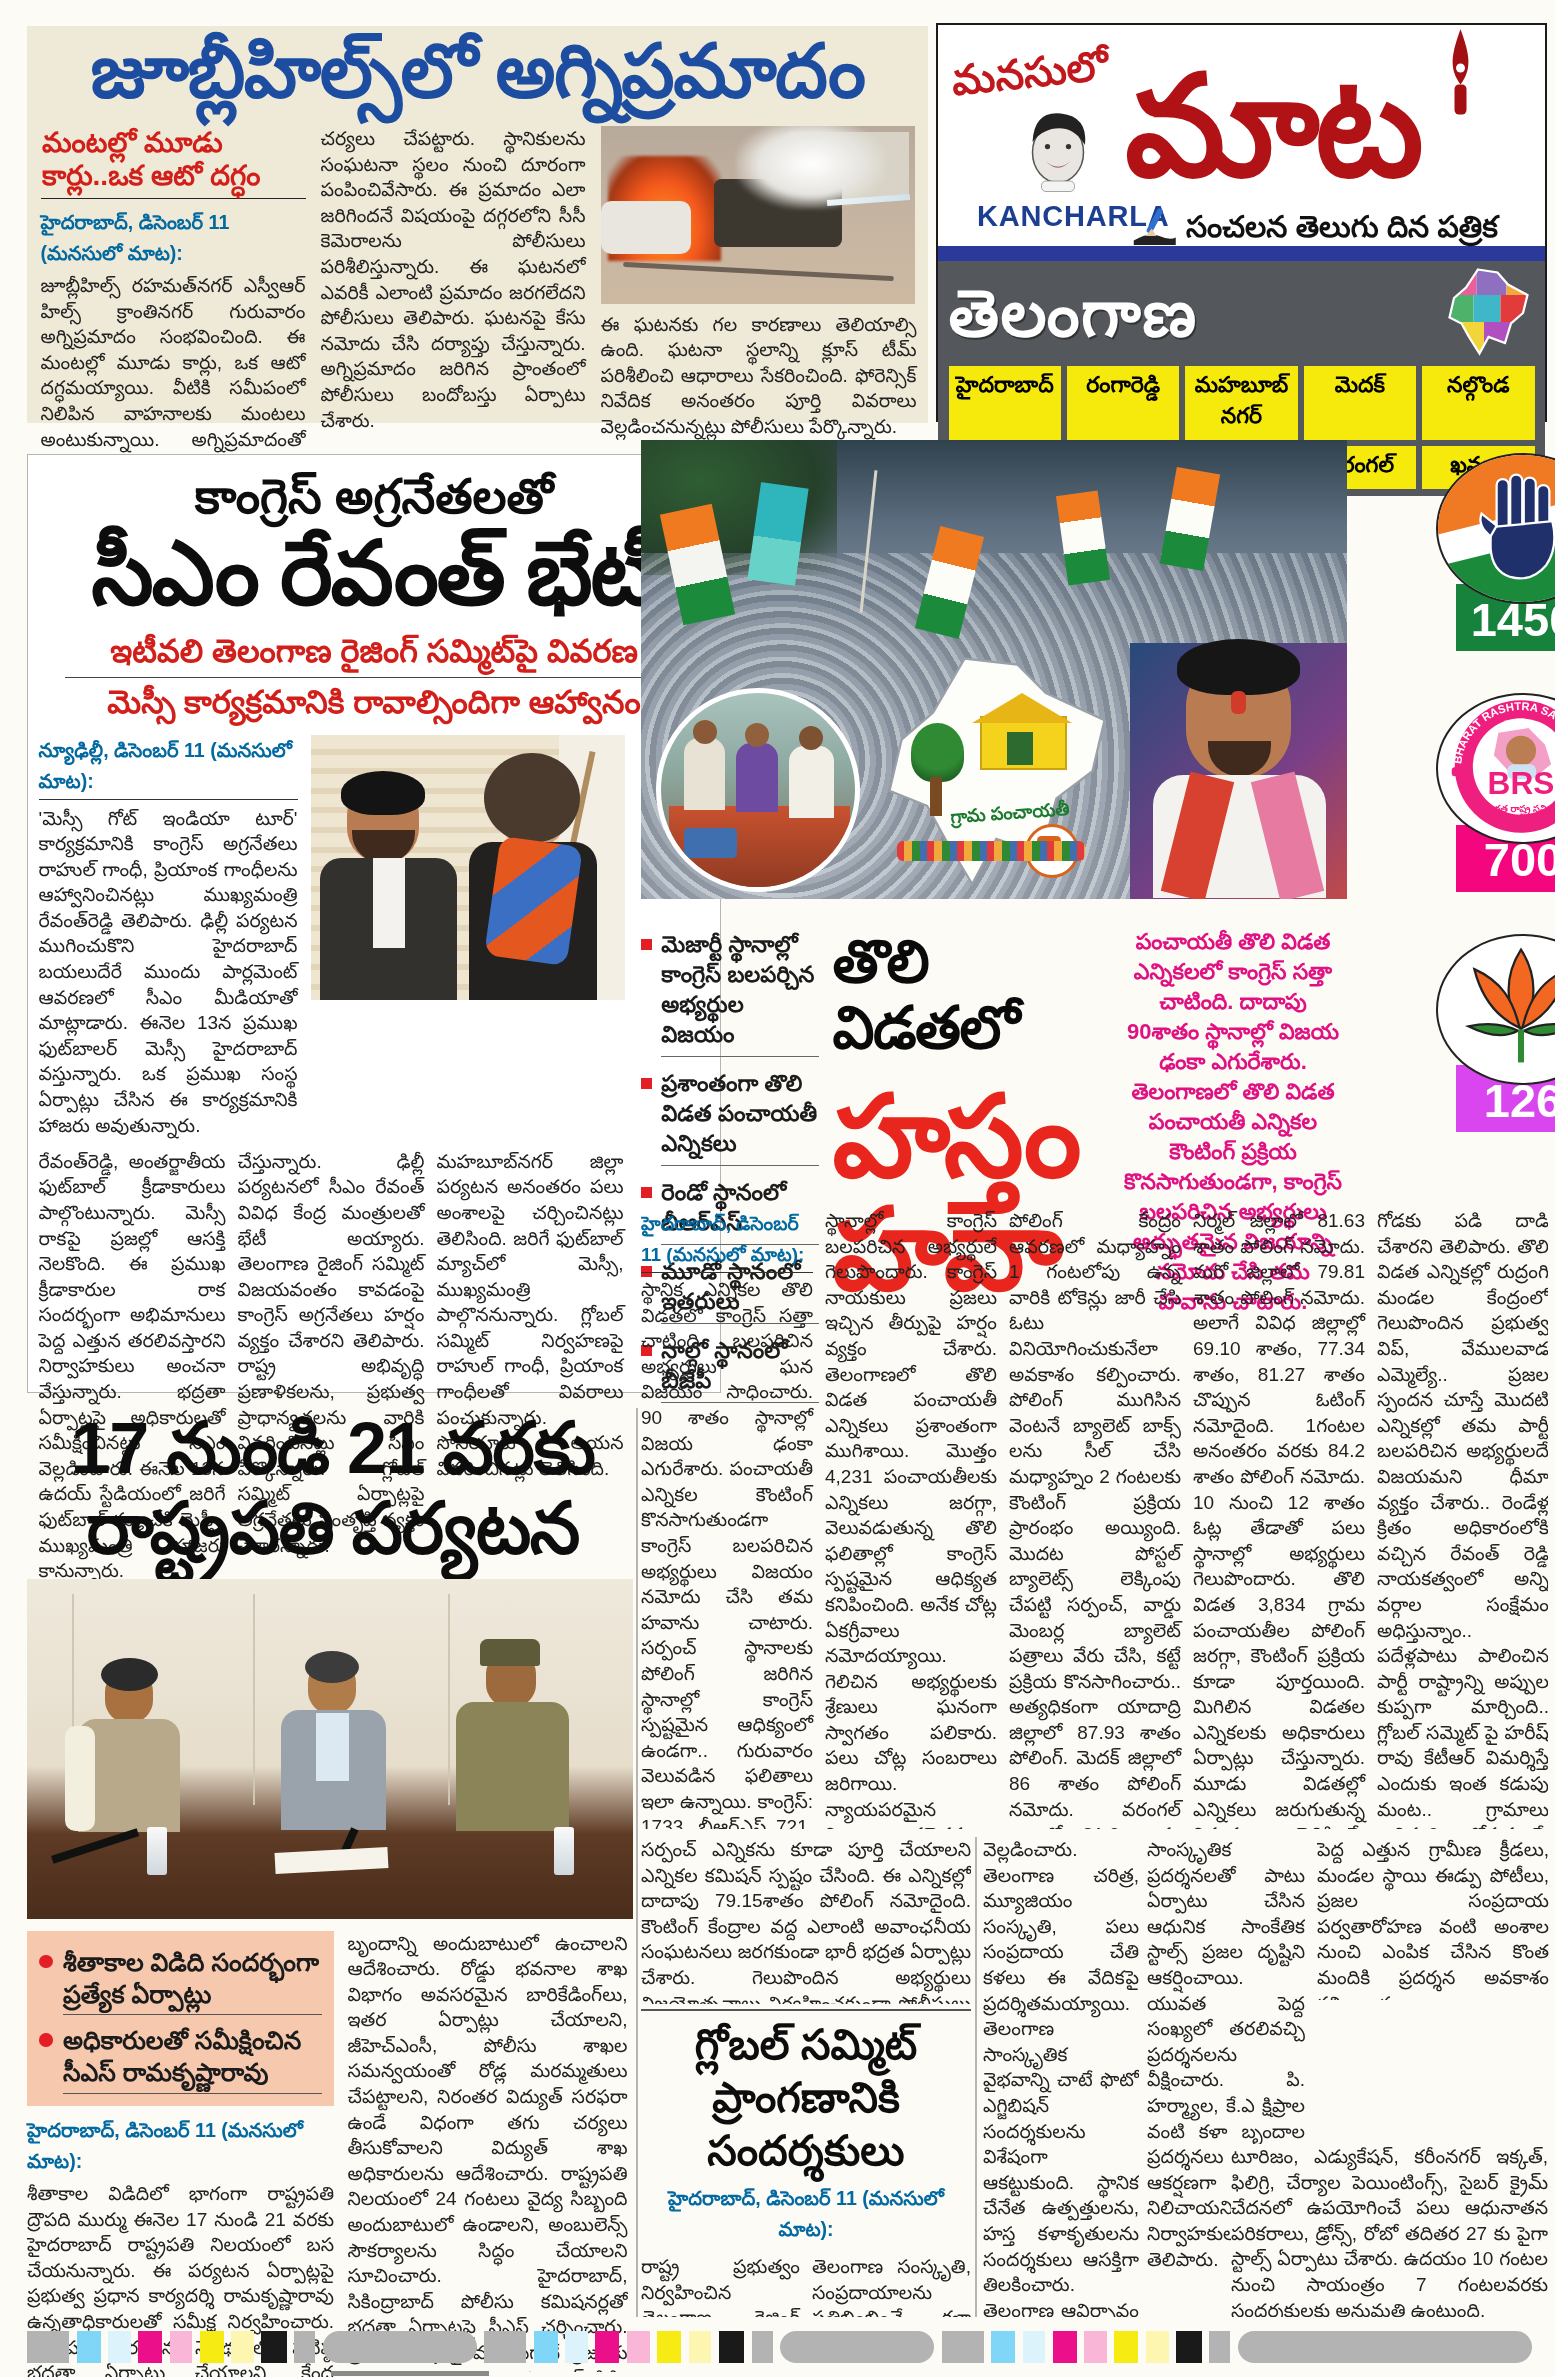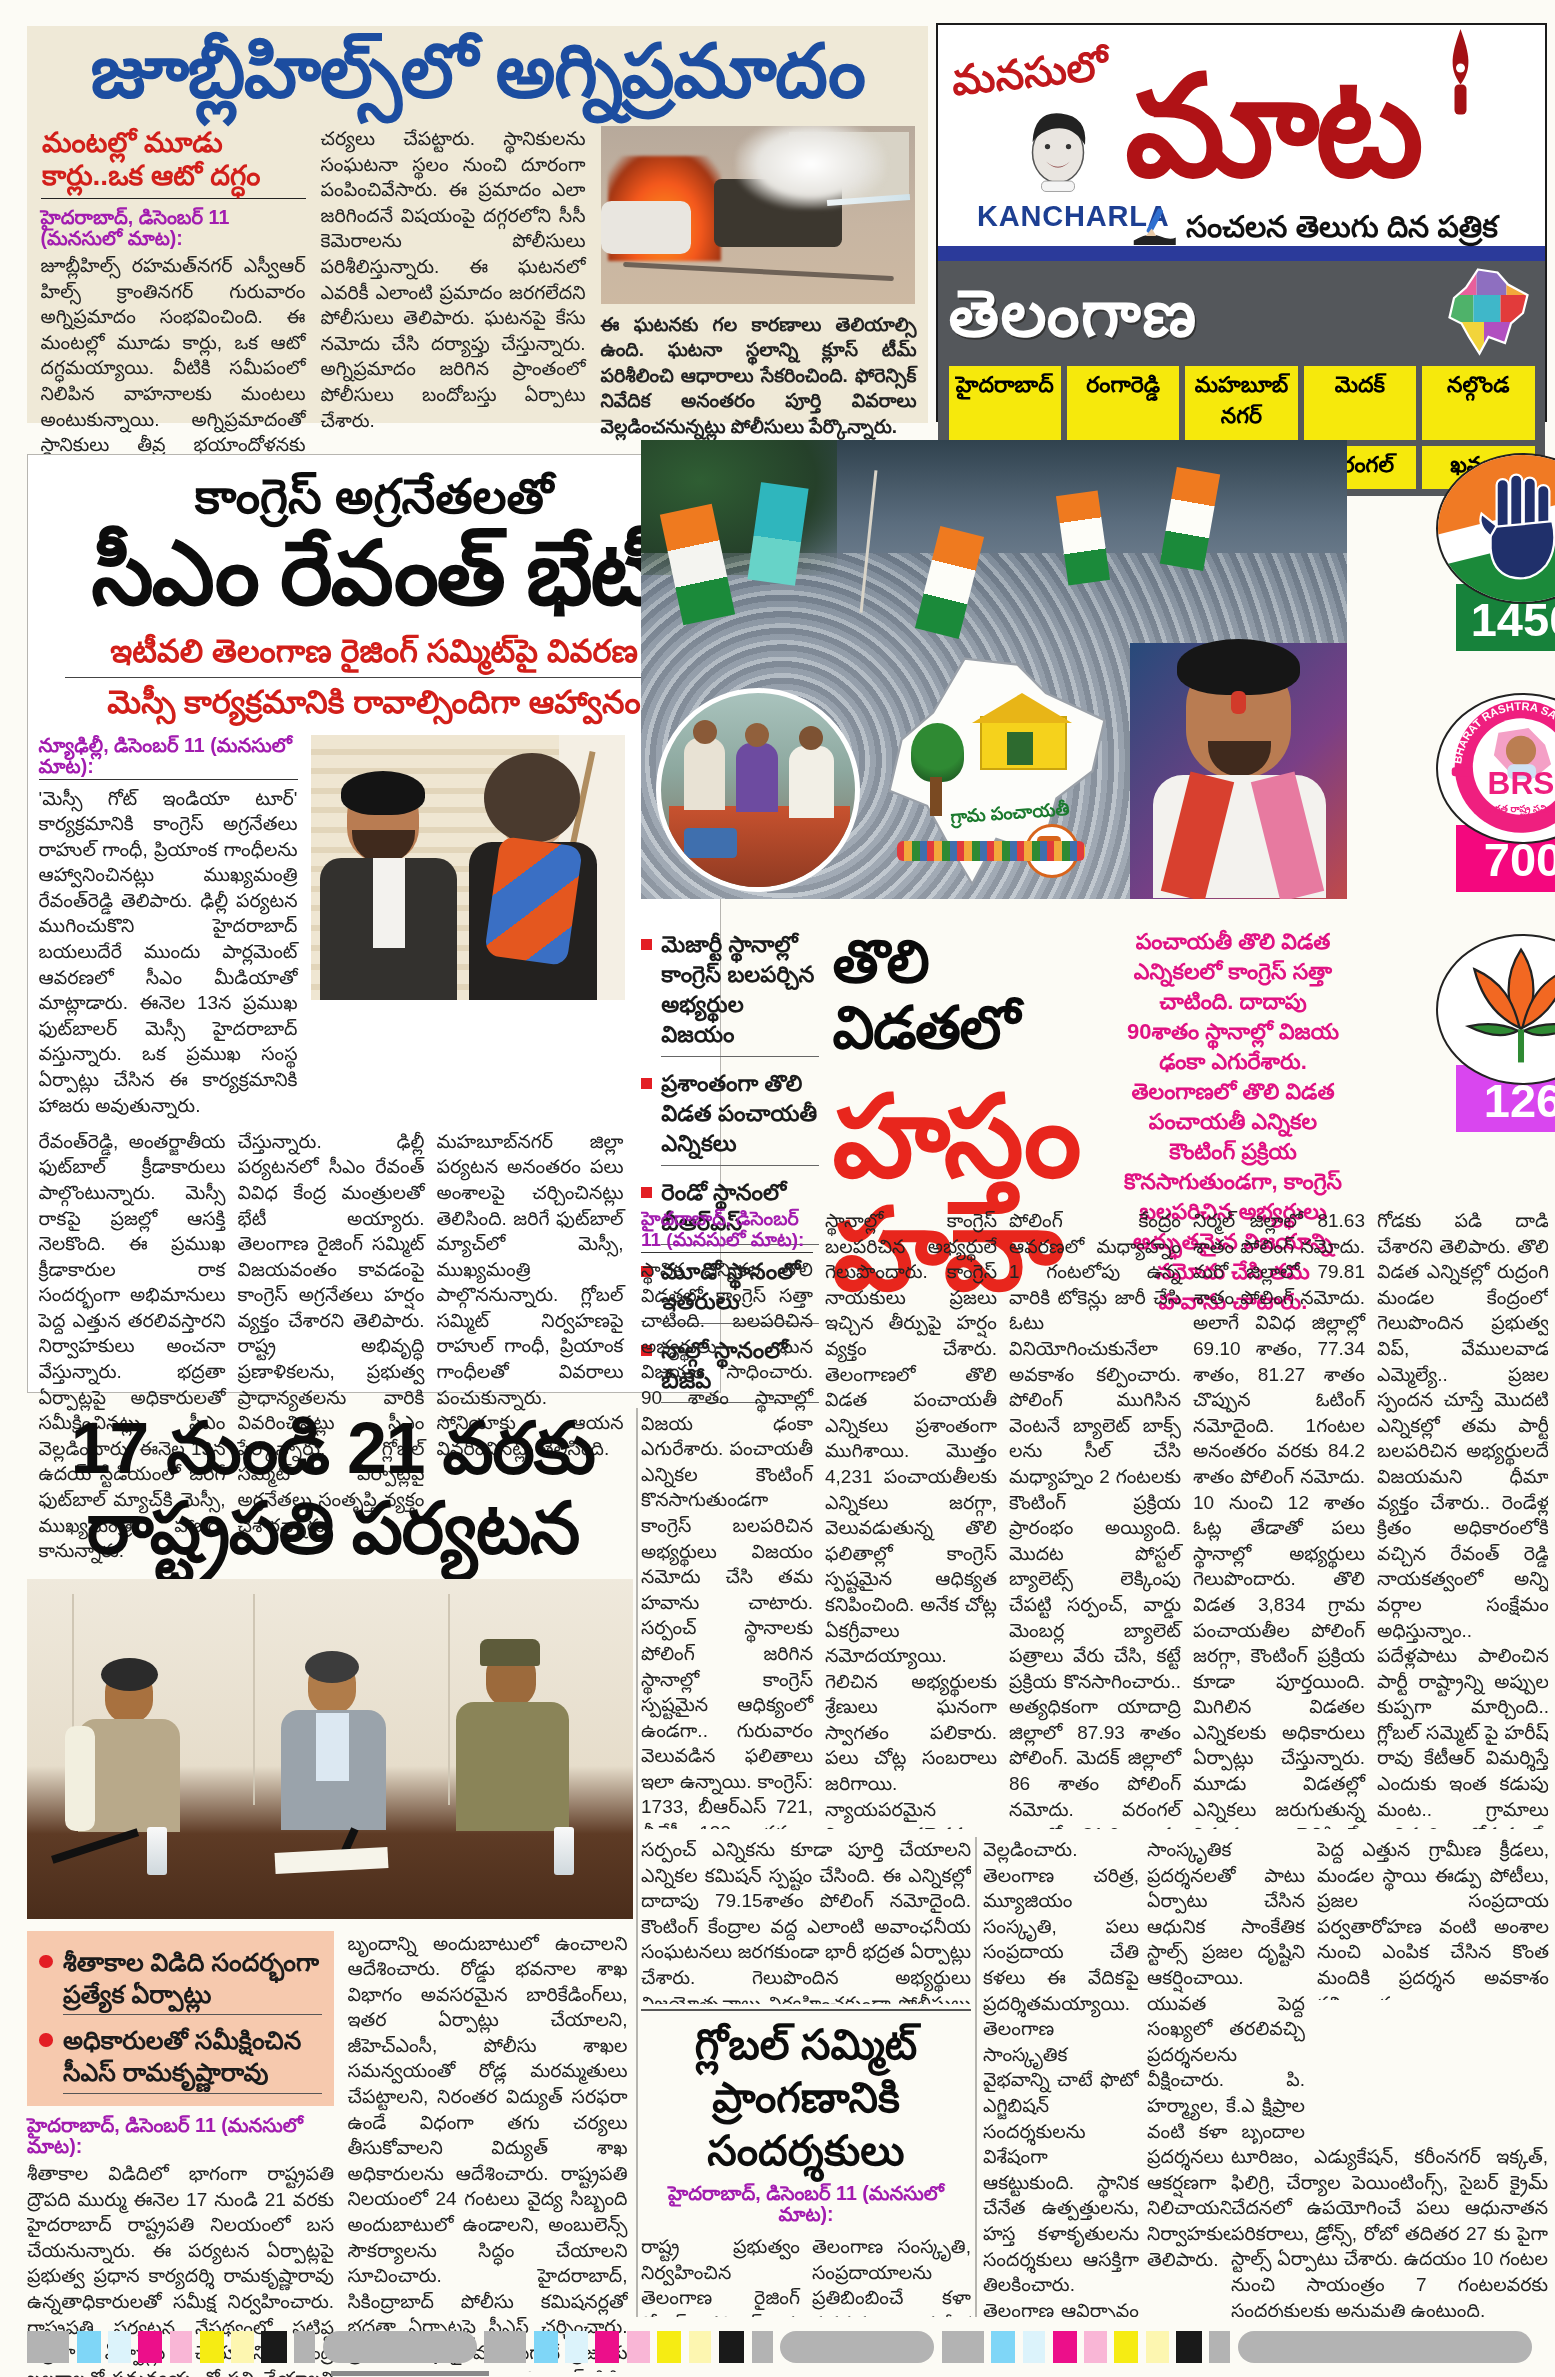--- a/index.html
+++ b/index.html
@@ -1,20 +1,20 @@
 <!DOCTYPE html>
 <html style="font-size:12px"><head>
 <meta charset="utf-8">
 <style>
   html,body{margin:0;padding:0;}
   #page{position:relative;width:1555px;height:2377px;background:#fcfbf5;overflow:hidden;
         font-family:"Liberation Sans","DejaVu Sans",sans-serif;color:#1c1c1c;}
   .abs{position:absolute;}
   .txt{font-size:19px;line-height:25.6px;text-align:justify;color:#222;}
-  .dateline{font-weight:bold;font-size:19.6px;line-height:21px;color:#a21caf;}
+  .dateline{font-weight:bold;font-size:19.6px;line-height:31px;color:#0369a1;}
   .dl-u{border-bottom:1.5px solid #333;display:inline-block;padding-bottom:1.5px;}
   
   .fire-wrap{left:27px;top:25.6px;width:901px;height:397px;background:#efe9d7;padding:0;}
   .fire-head{font-size:75px;font-weight:900;color:#1c4da0;text-align:center;line-height:90px;letter-spacing:-1.5px;}
   .fire-sub{color:#d21f1a;font-weight:900;font-size:28px;line-height:33px;border-bottom:1.5px solid #222;padding:0 0 6px 1.5px;}
   
   .mast{left:936px;top:22.6px;width:611px;height:399px;background:#fff;border:2.3px solid #1b1b1b;box-sizing:border-box;padding:6px 9px 4.5px;}
   .kicker-red{color:#c0181c;font-weight:900;font-size:41px;transform:rotate(-6deg);display:inline-block;}
   .brand{color:#b01216;font-weight:900;font-size:141px;line-height:113px;letter-spacing:-4.5px;}
   .kancharla{color:#1d3f92;font-weight:900;font-size:29px;letter-spacing:0.8px;}
@@ -68,21 +68,21 @@
     <div class="fire-head">జూబ్లీహిల్స్‌లో అగ్నిప్రమాదం</div>
     <div style="display:flex;gap:15px;padding:10.5px 13.5px 0;">
       <div style="width:265px;flex:none;">
         <div class="fire-sub">మంటల్లో మూడు కార్లు..ఒక ఆటో దగ్ధం</div>
         <div class="dateline" style="margin-top:7.5px;">హైదరాబాద్, డిసెంబర్ 11 (మనసులో మాట):</div>
         <div class="txt" style="margin-top:4.5px;">జూబ్లీహిల్స్ రహమత్‌నగర్ ఎస్వీఆర్ హిల్స్ క్రాంతినగర్ గురువారం అగ్నిప్రమాదం సంభవించింది. ఈ మంటల్లో మూడు కార్లు, ఒక ఆటో దగ్ధమయ్యాయి. వీటికి సమీపంలో నిలిపిన వాహనాలకు మంటలు అంటుకున్నాయి. అగ్నిప్రమాదంతో స్థానికులు తీవ్ర భయాందోళనకు గురయ్యారు. వెంటనే పోలీసులకు, అగ్నిమాపక సిబ్బందికి సమాచారం అందించారు. సమాచారం అందగానే సంఘటనా స్థలానికి ఫైర్ సిబ్బంది చేరుకొని మంటలను అదుపులోకి తీసుకువచ్చారు. మరోవైపు పోలీసులు సహాయక</div>
       </div>
       <div style="width:265px;flex:none;">
         <div class="txt">చర్యలు చేపట్టారు. స్థానికులను సంఘటనా స్థలం నుంచి దూరంగా పంపించివేసారు. ఈ ప్రమాదం ఎలా జరిగిందనే విషయంపై దగ్గరలోని సీసీ కెమెరాలను పోలీసులు పరిశీలిస్తున్నారు. ఈ ఘటనలో ఎవరికీ ఎలాంటి ప్రమాదం జరగలేదని పోలీసులు తెలిపారు. ఘటనపై కేసు నమోదు చేసి దర్యాప్తు చేస్తున్నారు. అగ్నిప్రమాదం జరిగిన ప్రాంతంలో పోలీసులు బందోబస్తు ఏర్పాటు చేశారు.</div>
       </div>
-      <div style="width:316px;flex:none;font-weight:bold;">
+      <div style="width:316px;flex:none;">
 
         <div class="photo" style="width:314px;height:178px;background:linear-gradient(180deg,#b7a99b 0%,#c7b5a2 55%,#cdb9a2 100%);">
           <div class="abs" style="left:188px;top:6px;width:120px;height:68px;background:#d8d3c6;"></div>
           <div class="abs" style="left:7.5px;top:30px;width:113px;height:105px;background:radial-gradient(ellipse at 50% 70%,#ff9b1c 0%,#f4581c 45%,#a33613 75%,transparent 90%);filter:blur(1.5px);"></div>
           <div class="abs" style="left:0px;top:75px;width:90px;height:53px;background:#e9e6e0;border-radius:10.5px;"></div>
           <div class="abs" style="left:113px;top:53px;width:128px;height:68px;background:#3c372f;border-radius:7.5px;"></div>
           <div class="abs" style="left:135px;top:-7.5px;width:150px;height:90px;background:radial-gradient(ellipse,#ffffff 0%,#e6e4df 50%,transparent 75%);filter:blur(2.3px);"></div>
           <div class="abs" style="left:226px;top:71px;width:83px;height:6px;background:linear-gradient(90deg,#eef4f6,#cfe2ea);transform:rotate(-4deg);"></div>
           <div class="abs" style="left:22.6px;top:143px;width:271px;height:4.5px;background:#6e6257;border-radius:2.3px;transform:rotate(3deg);"></div>
         </div>

